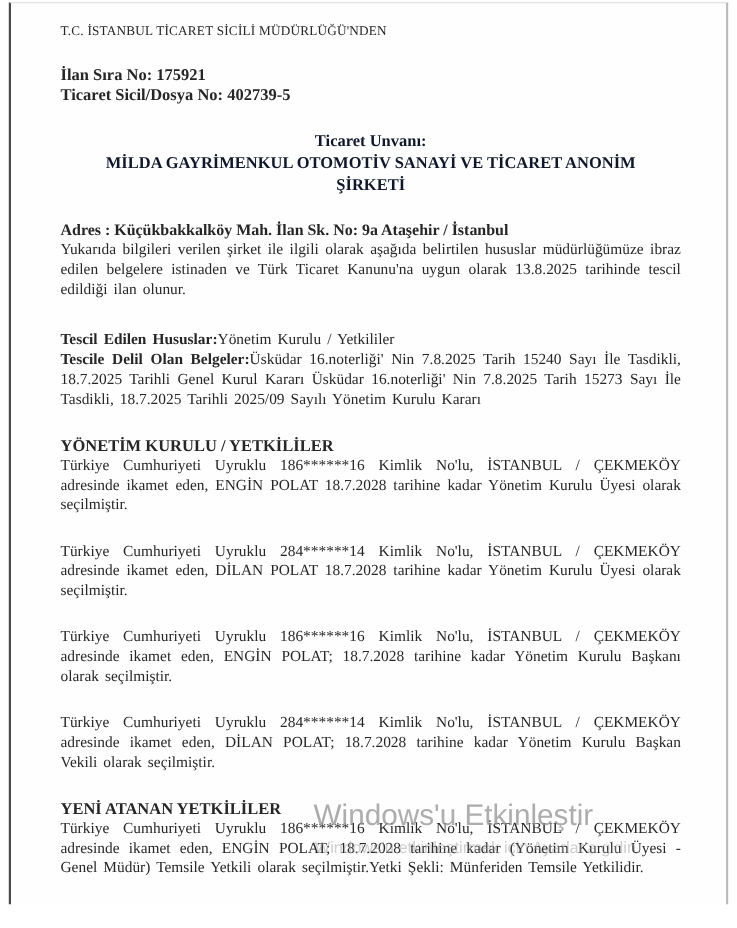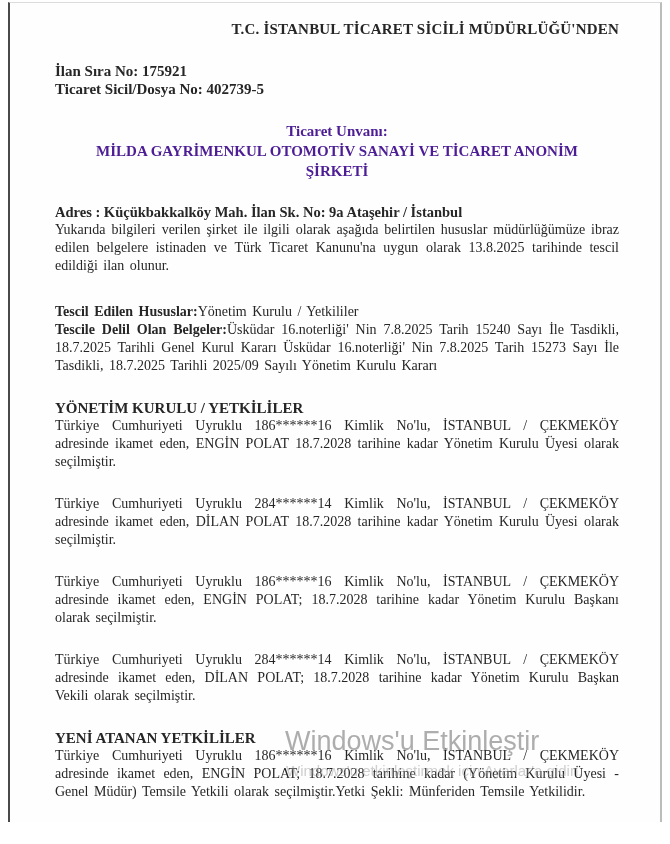--- a/index.html
+++ b/index.html
@@ -20,28 +20,28 @@
     width: 654px; height: 820px;
     background: #fefefe;
     border-left: 2px solid #4a4a4a;
     border-right: 2px solid #bcbcbc;
     border-top: 1px solid #dcdcdc;
     overflow: hidden;
     padding: 14px 41px 0 45px;
     color: #262626;
   }
   .doc-title {
-    text-align: right;
-    font-weight: bold;
-    font-size: 15px;
+    text-align: left;
+    font-weight: normal;
+    font-size: 12px;
     letter-spacing: 0.2px;
     margin-top: 4px;
   }
   .info-block { margin-top: 24px; font-weight: bold; font-size: 15px; line-height: 18px; }
-  .unvan-block { margin-top: 24px; text-align: center; color: #4c1d95; font-weight: bold; }
+  .unvan-block { margin-top: 24px; text-align: center; color: #0f172a; font-weight: bold; }
   .unvan-label { font-size: 15px; line-height: 19px; }
   .unvan-name { font-size: 15px; line-height: 20px; max-width: 505px; margin: 0 auto; }
   .adres-line { margin-top: 22px; font-weight: bold; font-size: 14.5px; line-height: 18px; }
   .just {
     text-align: justify;
     font-size: 14px;
     line-height: 18px;
     word-spacing: 2px;
   }
   .hususlar-block { margin-top: 28px; }

